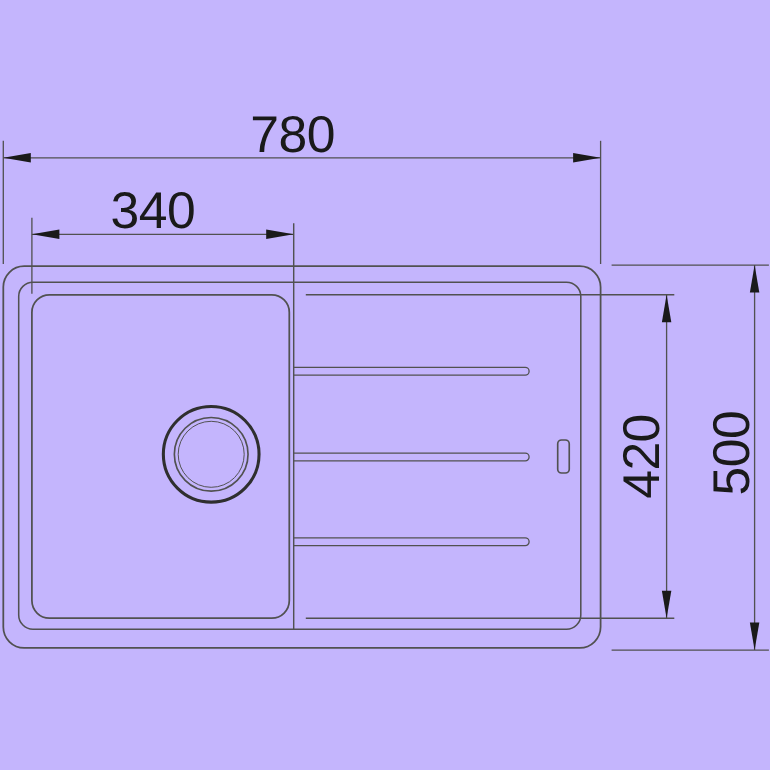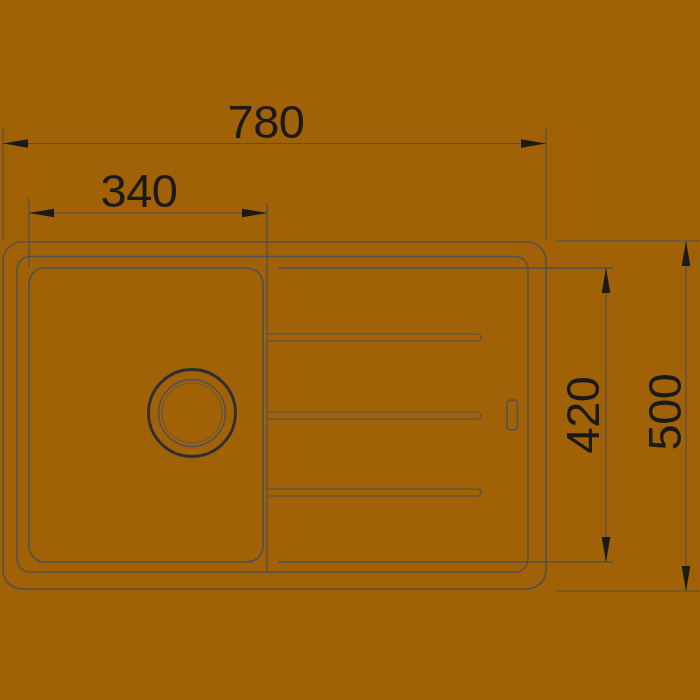--- a/index.html
+++ b/index.html
@@ -7,21 +7,21 @@
     padding: 0;
     width: 700px;
     height: 700px;
     background: #ffffff;
     font-family: "Liberation Sans", sans-serif;
   }
   .stage {
     position: relative;
     width: 700px;
     height: 700px;
-    background: #a16207;
+    background: #c4b5fd;
     overflow: hidden;
   }
   svg { display: block; }
   .dim-text {
     font-family: "Liberation Sans", sans-serif;
     font-size: 47px;
     letter-spacing: -0.5px;
     fill: #1a1a1a;
   }
 </style>

